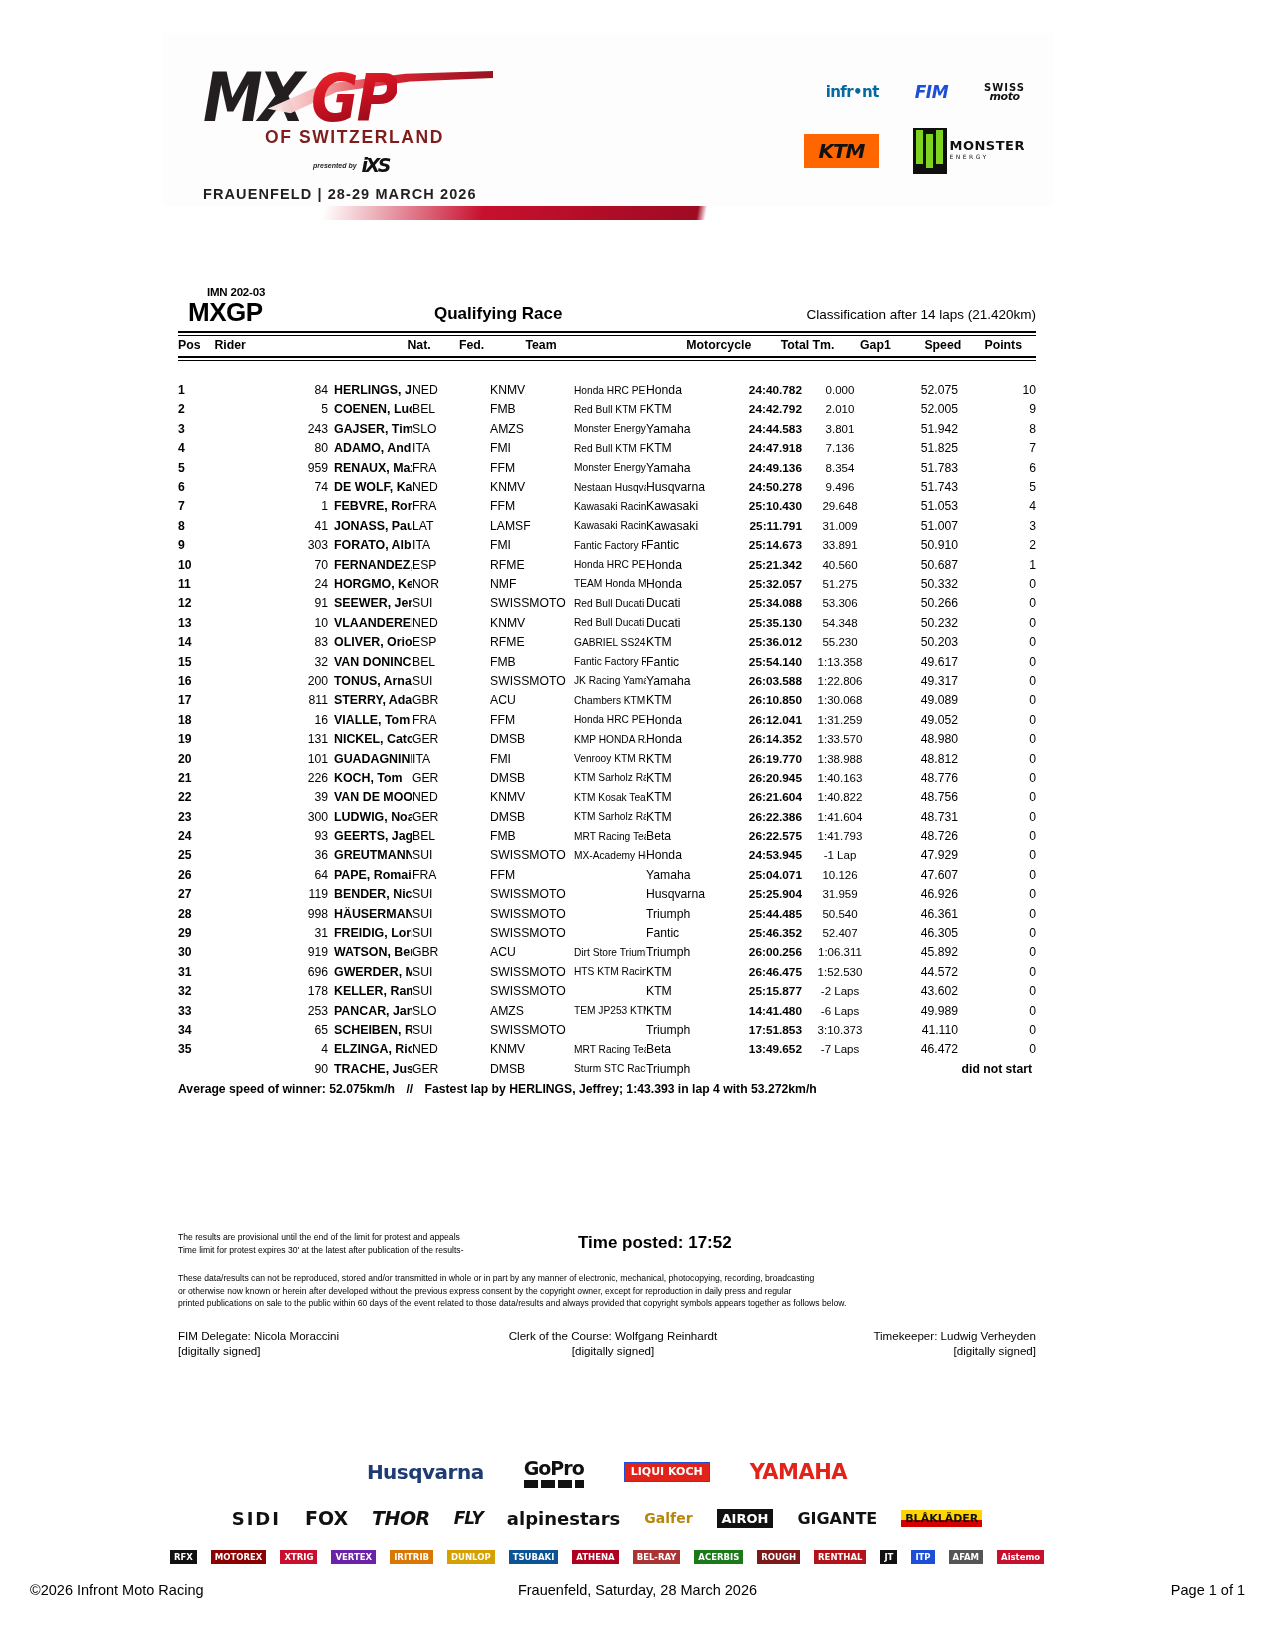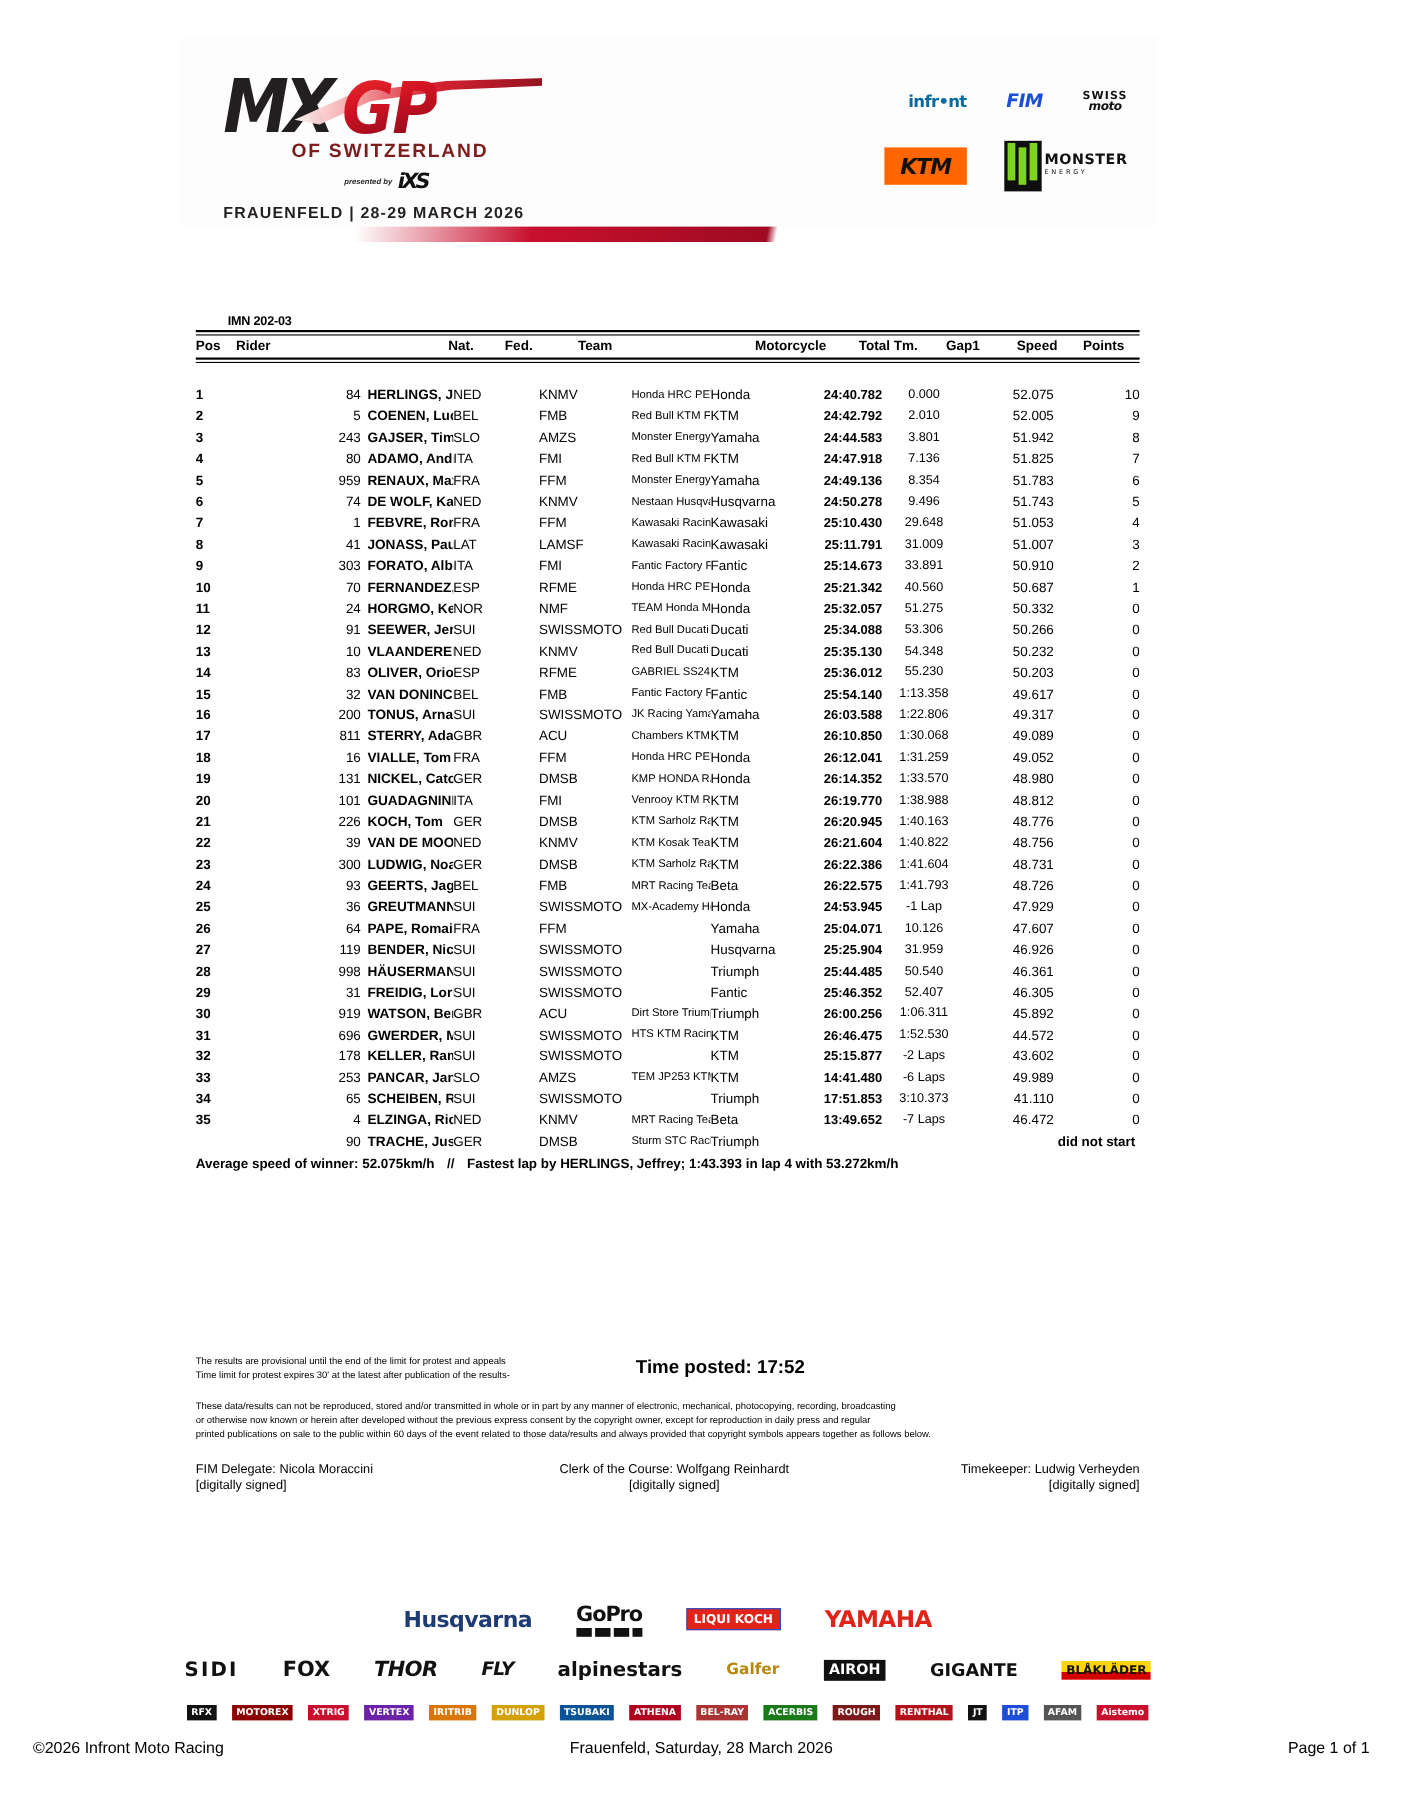--- a/index.html
+++ b/index.html
@@ -379,21 +379,21 @@
     top: 1452px;
     width: 858px;
   }
   .sf-row {
     display: flex;
     align-items: center;
     justify-content: center;
     gap: 40px;
   }
   .sf-row.r1 { height: 40px; }
-  .sf-row.r2 { height: 40px; gap: 40px; margin-top: 6px; }
+  .sf-row.r2 { height: 40px; gap: 24px; margin-top: 6px; }
   .sf-row.r3 { height: 30px; gap: 14px; margin-top: 4px; }
 
   .sf { font-family: "DejaVu Sans", sans-serif; font-weight: bold; color: #111; white-space: nowrap; }
   .sf-husq { font-size: 20px; color: #1f3b73; letter-spacing: -0.5px; }
   .sf-gopro { font-size: 19px; letter-spacing: -1px; }
   .sf-gopro .bars { display: block; height: 8px; margin-top: 1px;
     background:
       linear-gradient(#111 0 100%) no-repeat 0 0 / 14px 8px,
       linear-gradient(#111 0 100%) no-repeat 17px 0 / 14px 8px,
       linear-gradient(#111 0 100%) no-repeat 34px 0 / 14px 8px,
@@ -465,20 +465,25 @@
         </span>
       </span>
     </div>
   </div>
   <div class="banner-stripe"></div>
 </div>
 
 <div class="doc">
   <div class="imn">IMN 202-03</div>
 
+  <div class="title-row">
+    <span class="cls-title">MXGP</span>
+    <span class="race-title">Qualifying Race</span>
+    <span class="class-after">Classification after 14 laps (21.420km)</span>
+  </div>
 
   <div class="rule-double"></div>
 
   <table class="results">
     <thead>
       <tr>
         <th class="c-pos">Pos</th>
         <th class="c-rider" colspan="2">Rider</th>
         <th class="c-nat">Nat.</th>
         <th class="c-fed">Fed.</th>

